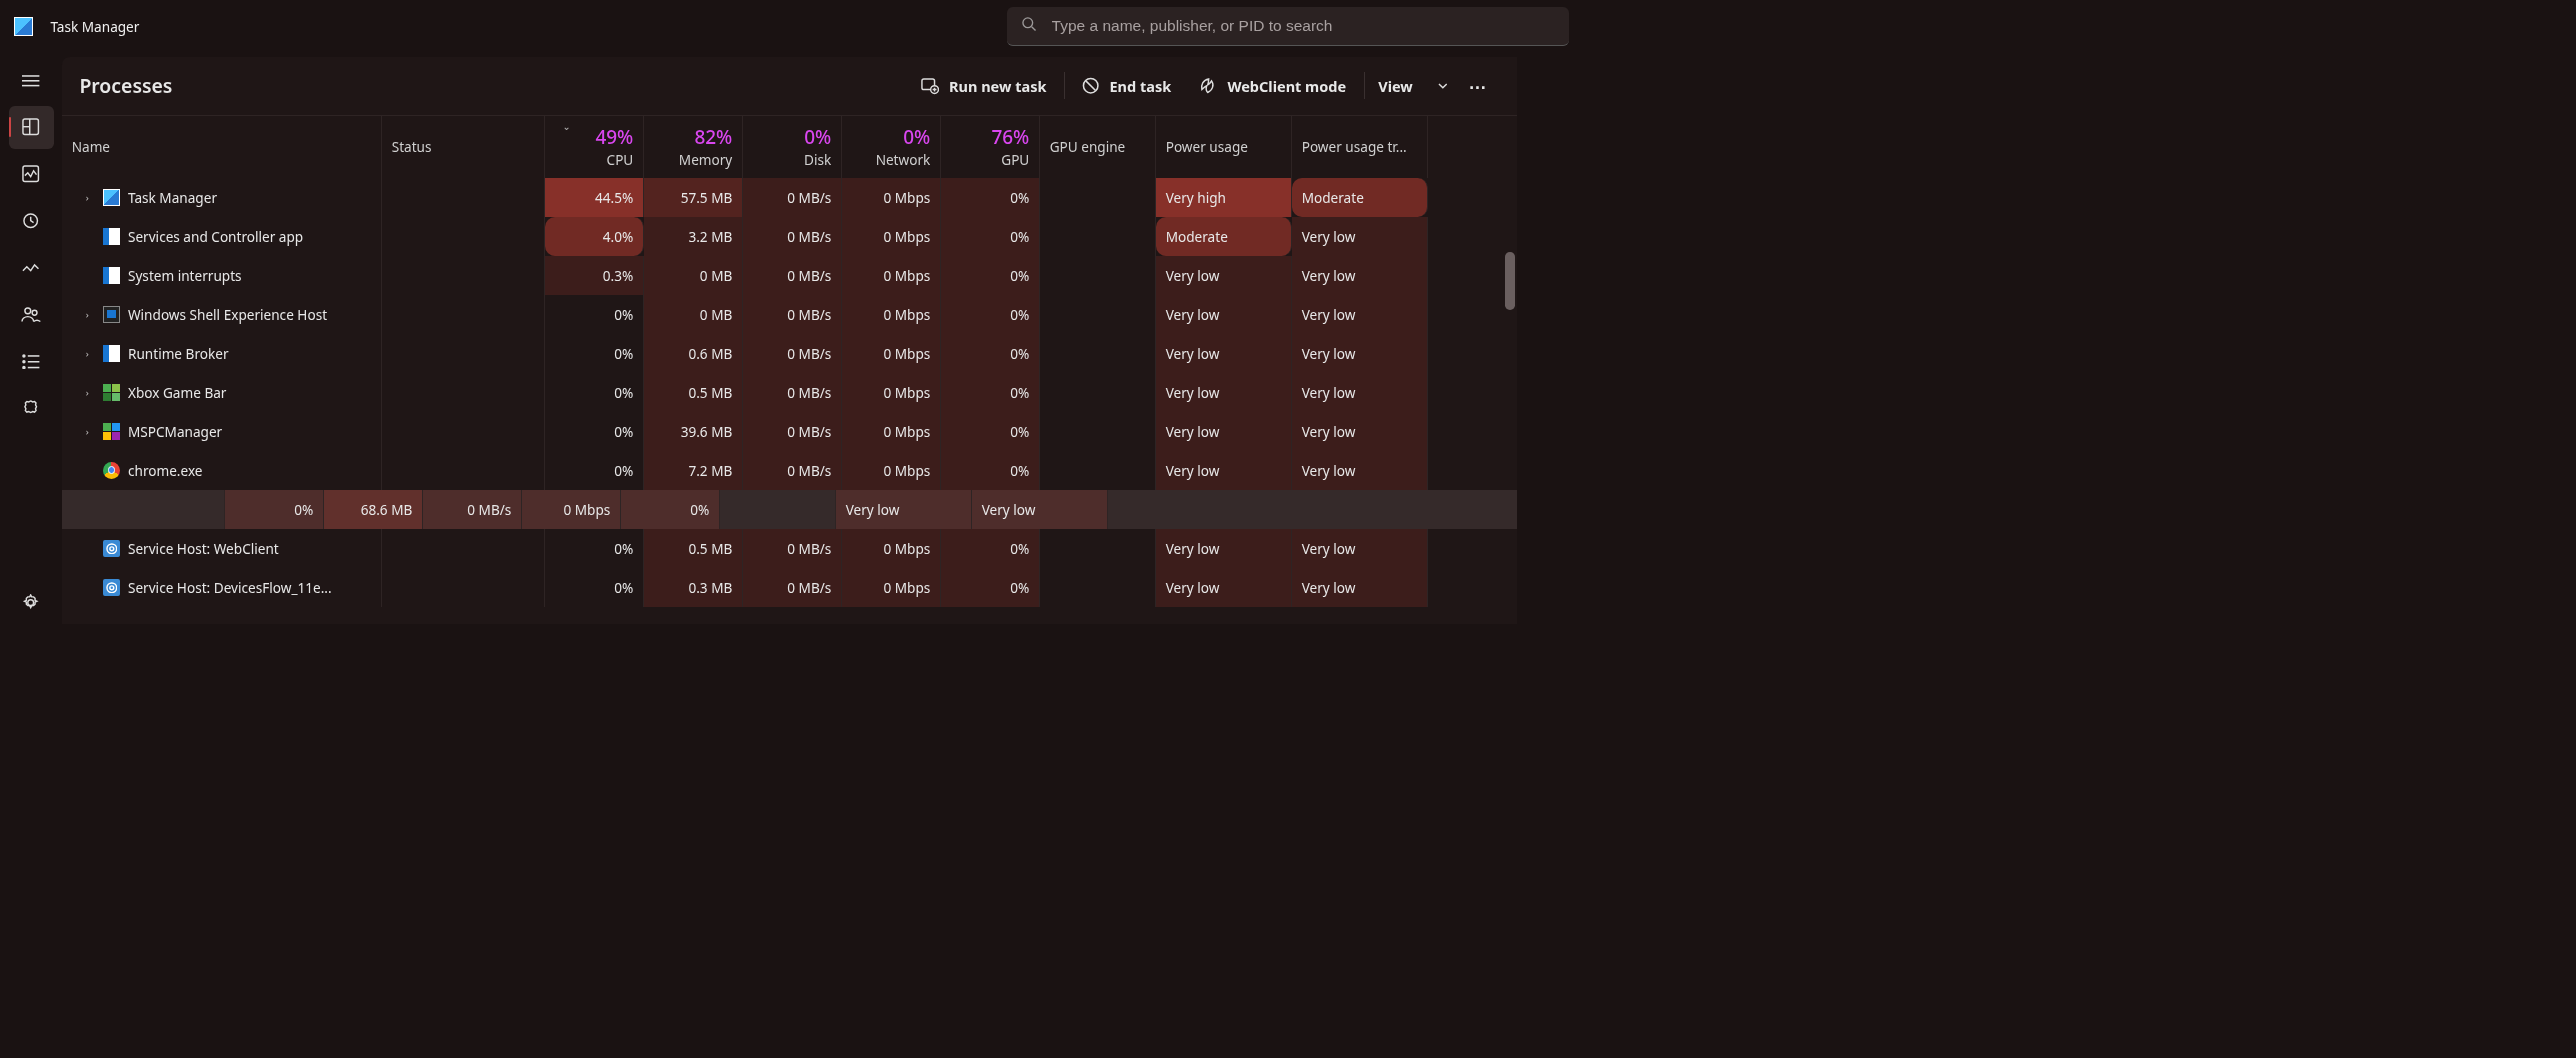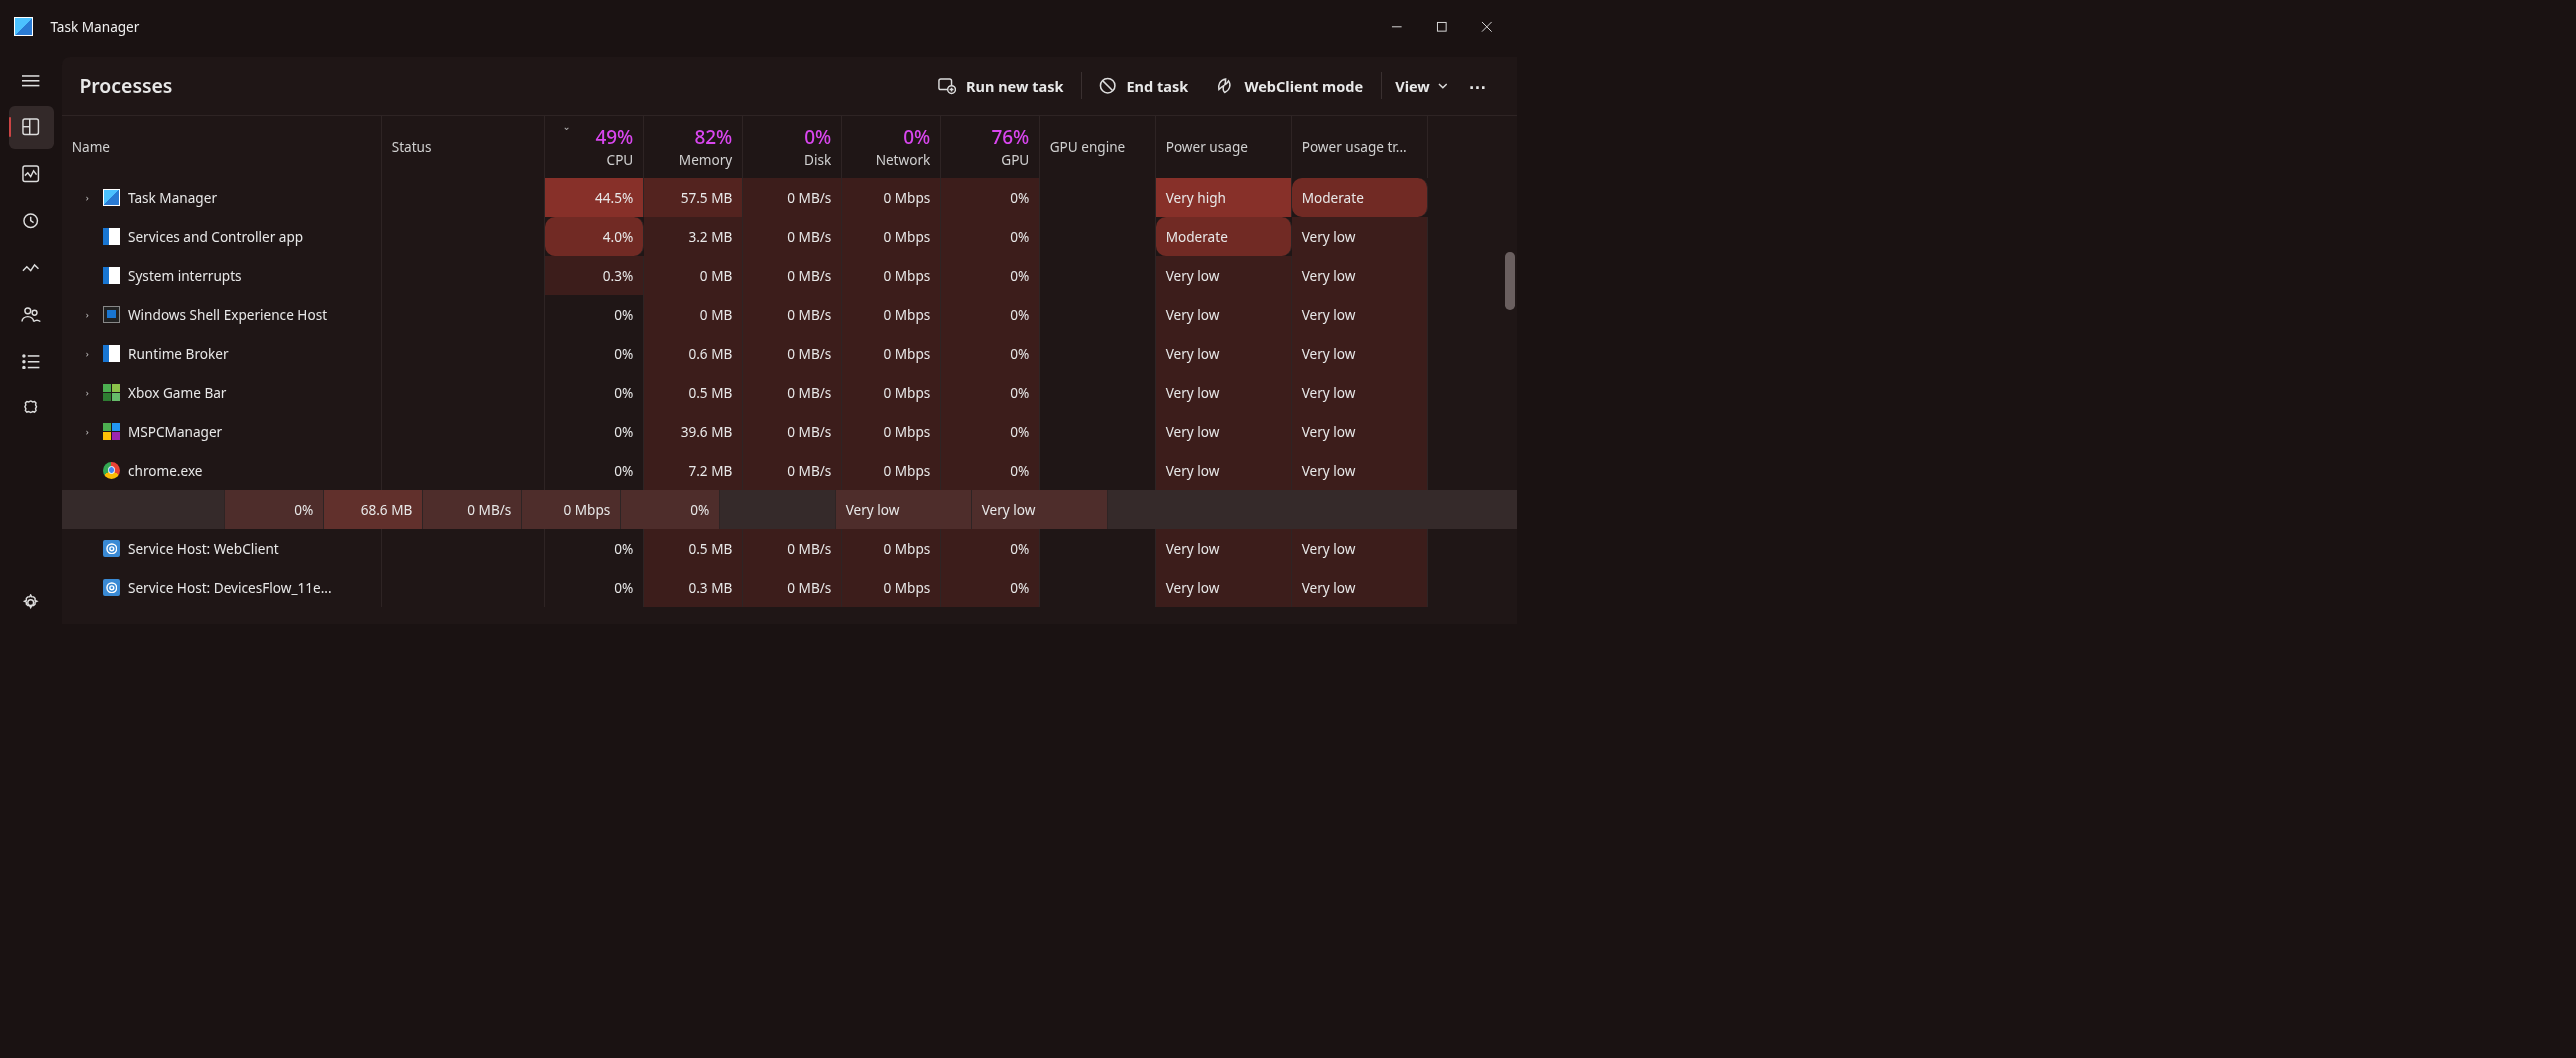--- a/index.html
+++ b/index.html
@@ -102,21 +102,21 @@
 .page-title { font-size:19.4px; font-weight:600; }
 .toolbar-actions { margin-left:auto; display:flex; align-items:center;font-weight:bold; }
 .act-btn {
   display:flex; align-items:center; gap:9.7px;
   padding: 7.8px 13.6px;
   cursor:pointer;
   font-size:14.5px;
   color:#e8e8e8;
 }
 .act-divider { width:1px; height:27px; background:#3a3030; margin:0 3.9px; }
-.view-btn { display:flex; align-items:center; gap:8px; cursor:pointer; padding:7.8px 9.7px; font-size:14.5px;}
+.view-btn { display:flex; align-items:center; gap:25px; cursor:pointer; padding:7.8px 9.7px; font-size:14.5px;}
 .more-btn { padding:7.8px 11.6px; cursor:pointer; letter-spacing:1.9px; font-size:17.4px;}
 
 .table {
   flex:1;
   overflow:auto;
   position:relative;
   border-top:1px solid #2e2424;
 }
 .thead {
   display:flex;
@@ -165,20 +165,29 @@
   position:absolute; right:1.9px; top:136px; width:9.7px; height:58px;
   background:#6a5f5f; border-radius:4.8px;
 }
 </style>
 </head>
 <body>
 
 <div class="titlebar">
   <div class="app-icon"></div>
   <div class="title">Task Manager</div>
+  <div class="searchbar">
+    <span class="search-icon">
+      <svg width="15.5" height="15.5" viewBox="0 0 16 16" fill="none" stroke="#ccc" stroke-width="1.4">
+          <circle cx="7" cy="7" r="5"></circle>
+          <line x1="11" y1="11" x2="15" y2="15"></line>
+        </svg>
+    </span>
+    <input class="search-input" placeholder="Type a name, publisher, or PID to search" style="">
+  </div>
   <div class="window-controls">
     <div class="win-btn">
         <svg viewBox="0 0 12 12" stroke="#ddd">
           <line x1="1" y1="6" x2="11" y2="6"></line>
         </svg>
       </div>
     <div class="win-btn">
         <svg viewBox="0 0 12 12" stroke="#ddd" fill="none">
           <rect x="1.5" y="1.5" width="9" height="9"></rect>
         </svg>

